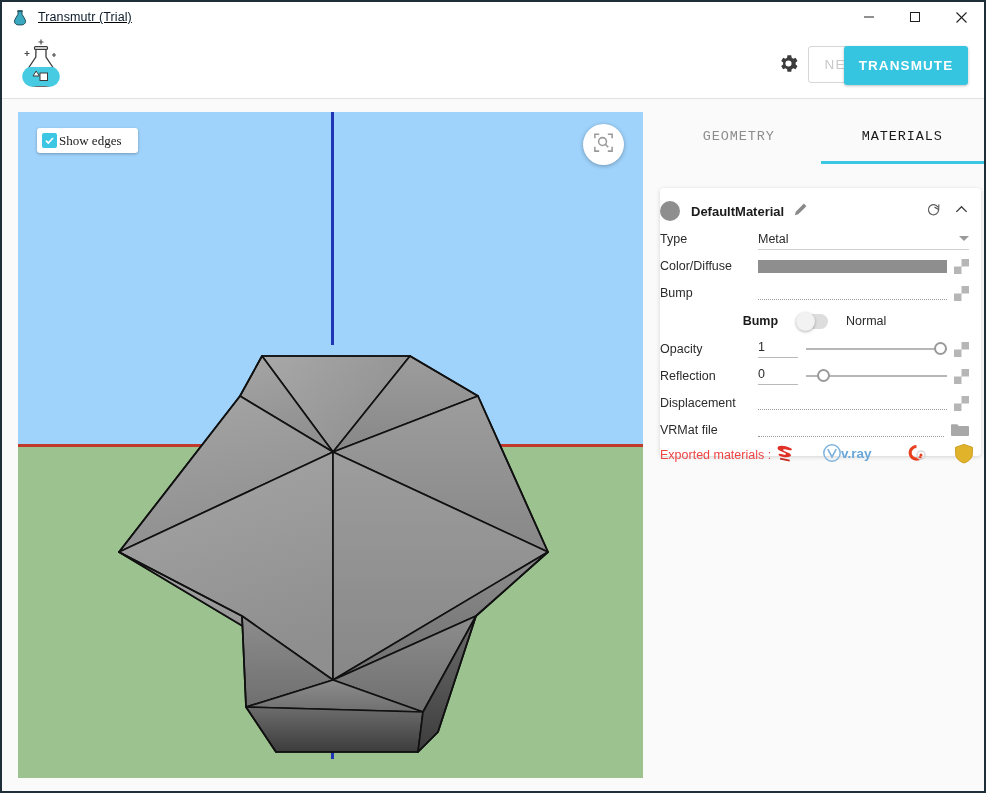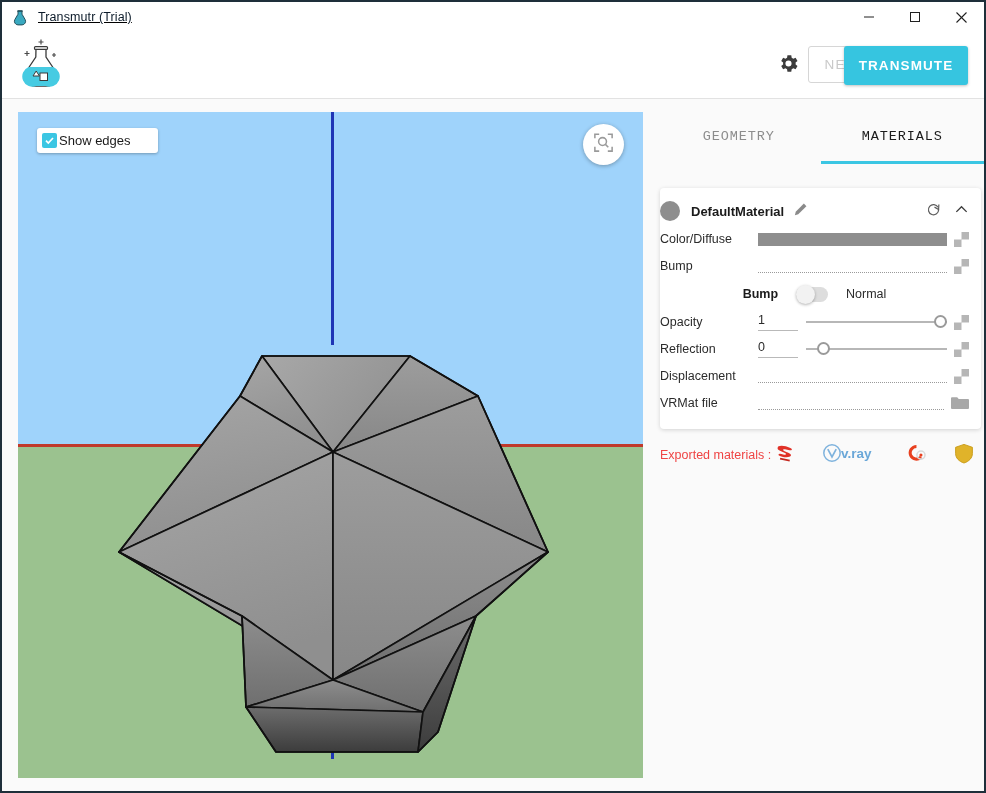--- a/index.html
+++ b/index.html
@@ -69,22 +69,23 @@
   .sky{position:absolute;left:0;top:0;width:625px;height:334px;background:#9fd3fb;}
   .ground{position:absolute;left:0;top:334px;width:625px;height:332px;background:#9bc28f;}
   .horizon{position:absolute;left:0;top:332px;width:625px;height:3px;background:#c0392b;}
   .axis-blue-top{position:absolute;left:313px;top:0px;width:3px;height:233px;background:#1f35b5;}
   .axis-blue-bottom{position:absolute;left:313px;top:540px;width:3px;height:107px;background:#1f35b5;}
   .model{position:absolute;left:0;top:0;width:625px;height:666px;}
 
   .showedges{
     position:absolute;left:19px;top:16px;height:25px;
     background:#ffffff;border-radius:3px;
-    display:flex;align-items:center;padding-right:27px;
+    display:flex;align-items:center;padding-right:17px;
     box-shadow:0 1px 3px rgba(0,0,0,0.28);
+    font-family:Liberation Serif, serif;
   }
   .showedges .box{
     width:15px;height:15px;margin-left:5px;margin-right:2px;
     background:#3bc6e3;border-radius:2px;
     display:flex;align-items:center;justify-content:center;
   }
   .showedges .lbl{font-size:13px;color:#1a1a1a;}
   .zoomfit{
     position:absolute;right:19px;top:12px;width:41px;height:41px;border-radius:50%;
     background:#ffffff;display:flex;align-items:center;justify-content:center;
@@ -321,20 +322,29 @@
             </svg>
           </span>
           <span>
             <svg width="15" height="15" viewBox="0 0 16 16" fill="none" stroke="#3b3b3b" stroke-width="1.4">
               <polyline points="2.5,10.5 8,5 13.5,10.5"></polyline>
             </svg>
           </span>
         </span>
       </div>
 
+      <div class="row">
+        <span class="lbl">Type</span>
+        <div class="ctl">
+          <div class="select">
+            <span class="val">Metal</span>
+            <span class="caret"></span>
+          </div>
+        </div>
+      </div>
 
       <div class="row">
         <span class="lbl">Color/Diffuse</span>
         <div class="ctl">
           <span class="colorbar"></span>
           <span class="texbtn">
             <svg class="tex" width="15" height="15" viewBox="0 0 16 16">
               <rect x="0" y="0" width="16" height="16" fill="#b6b6b6"></rect>
               <rect x="0" y="0" width="8" height="8" fill="#ffffff"></rect>
               <rect x="8" y="8" width="8" height="8" fill="#ffffff"></rect>

